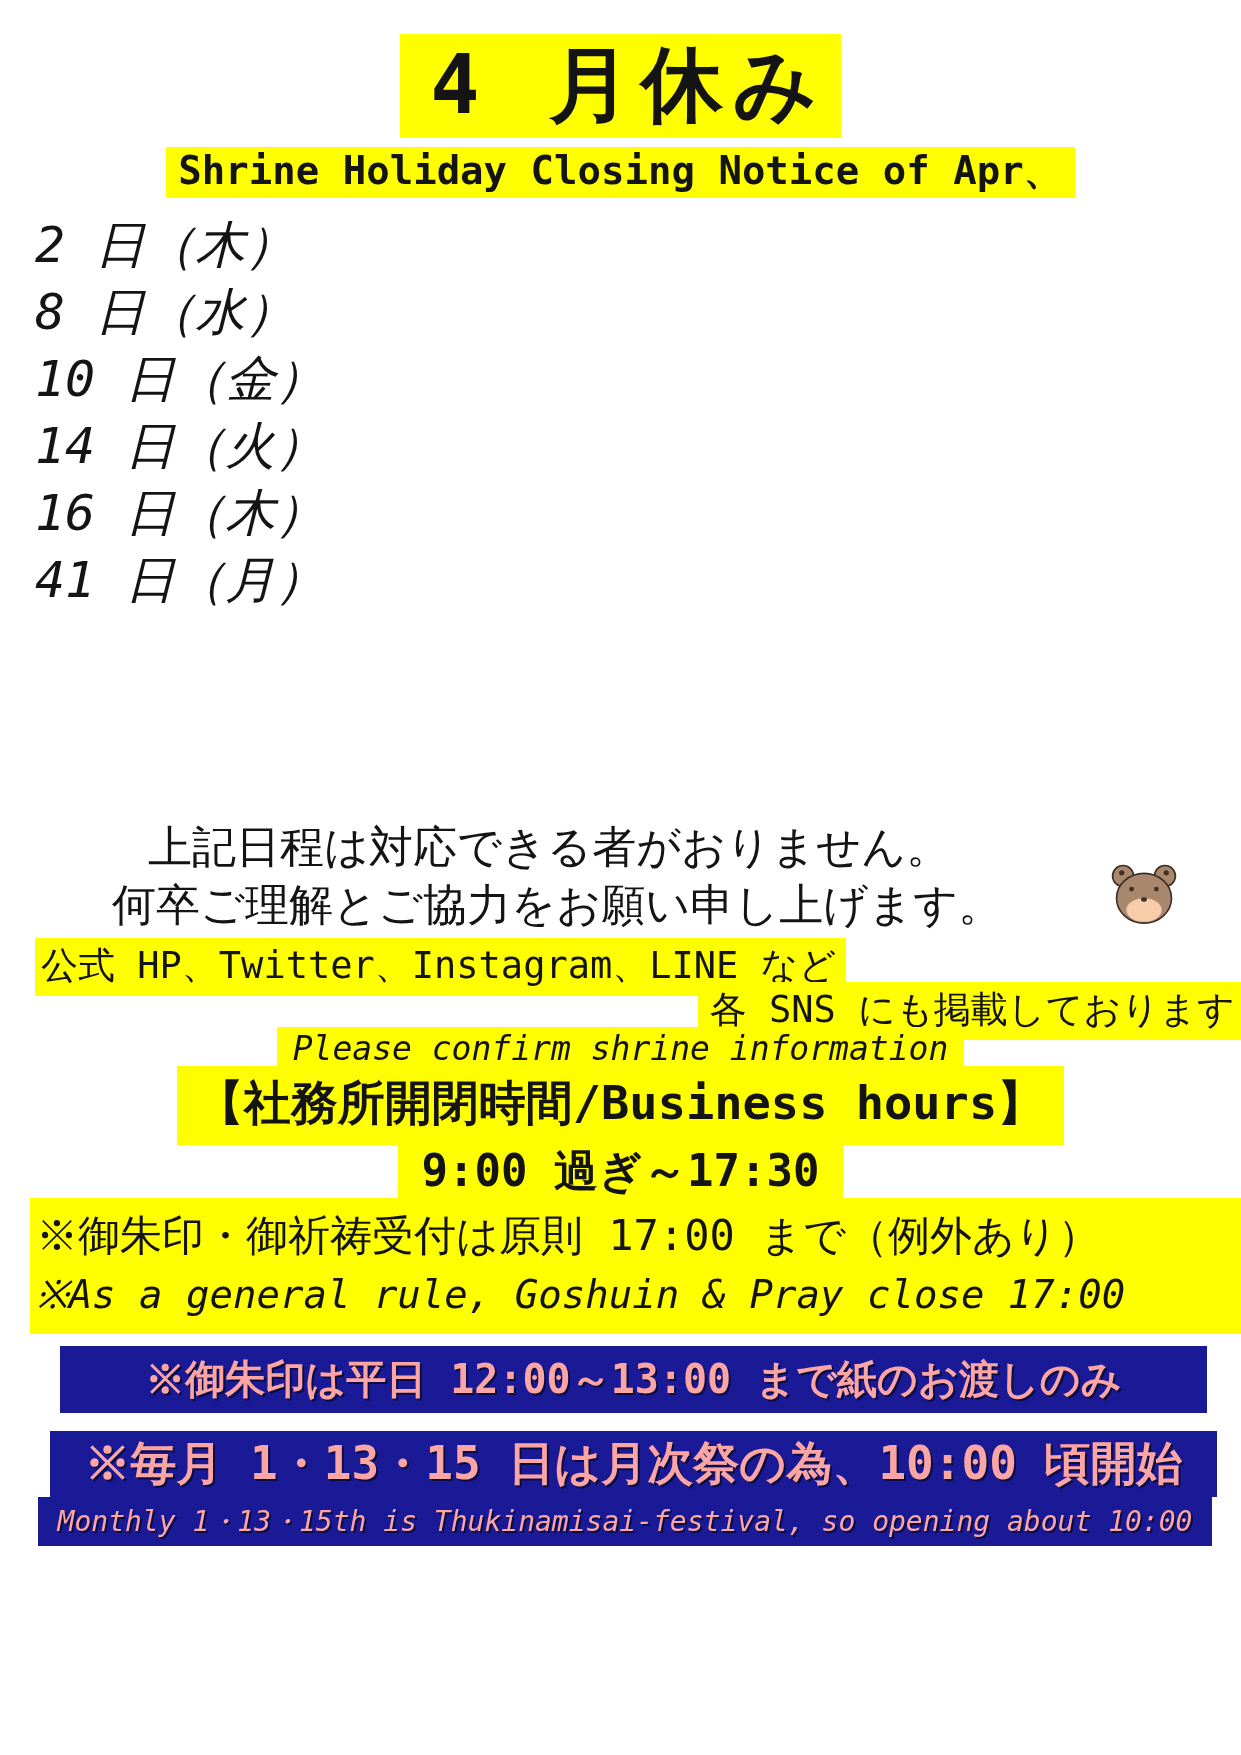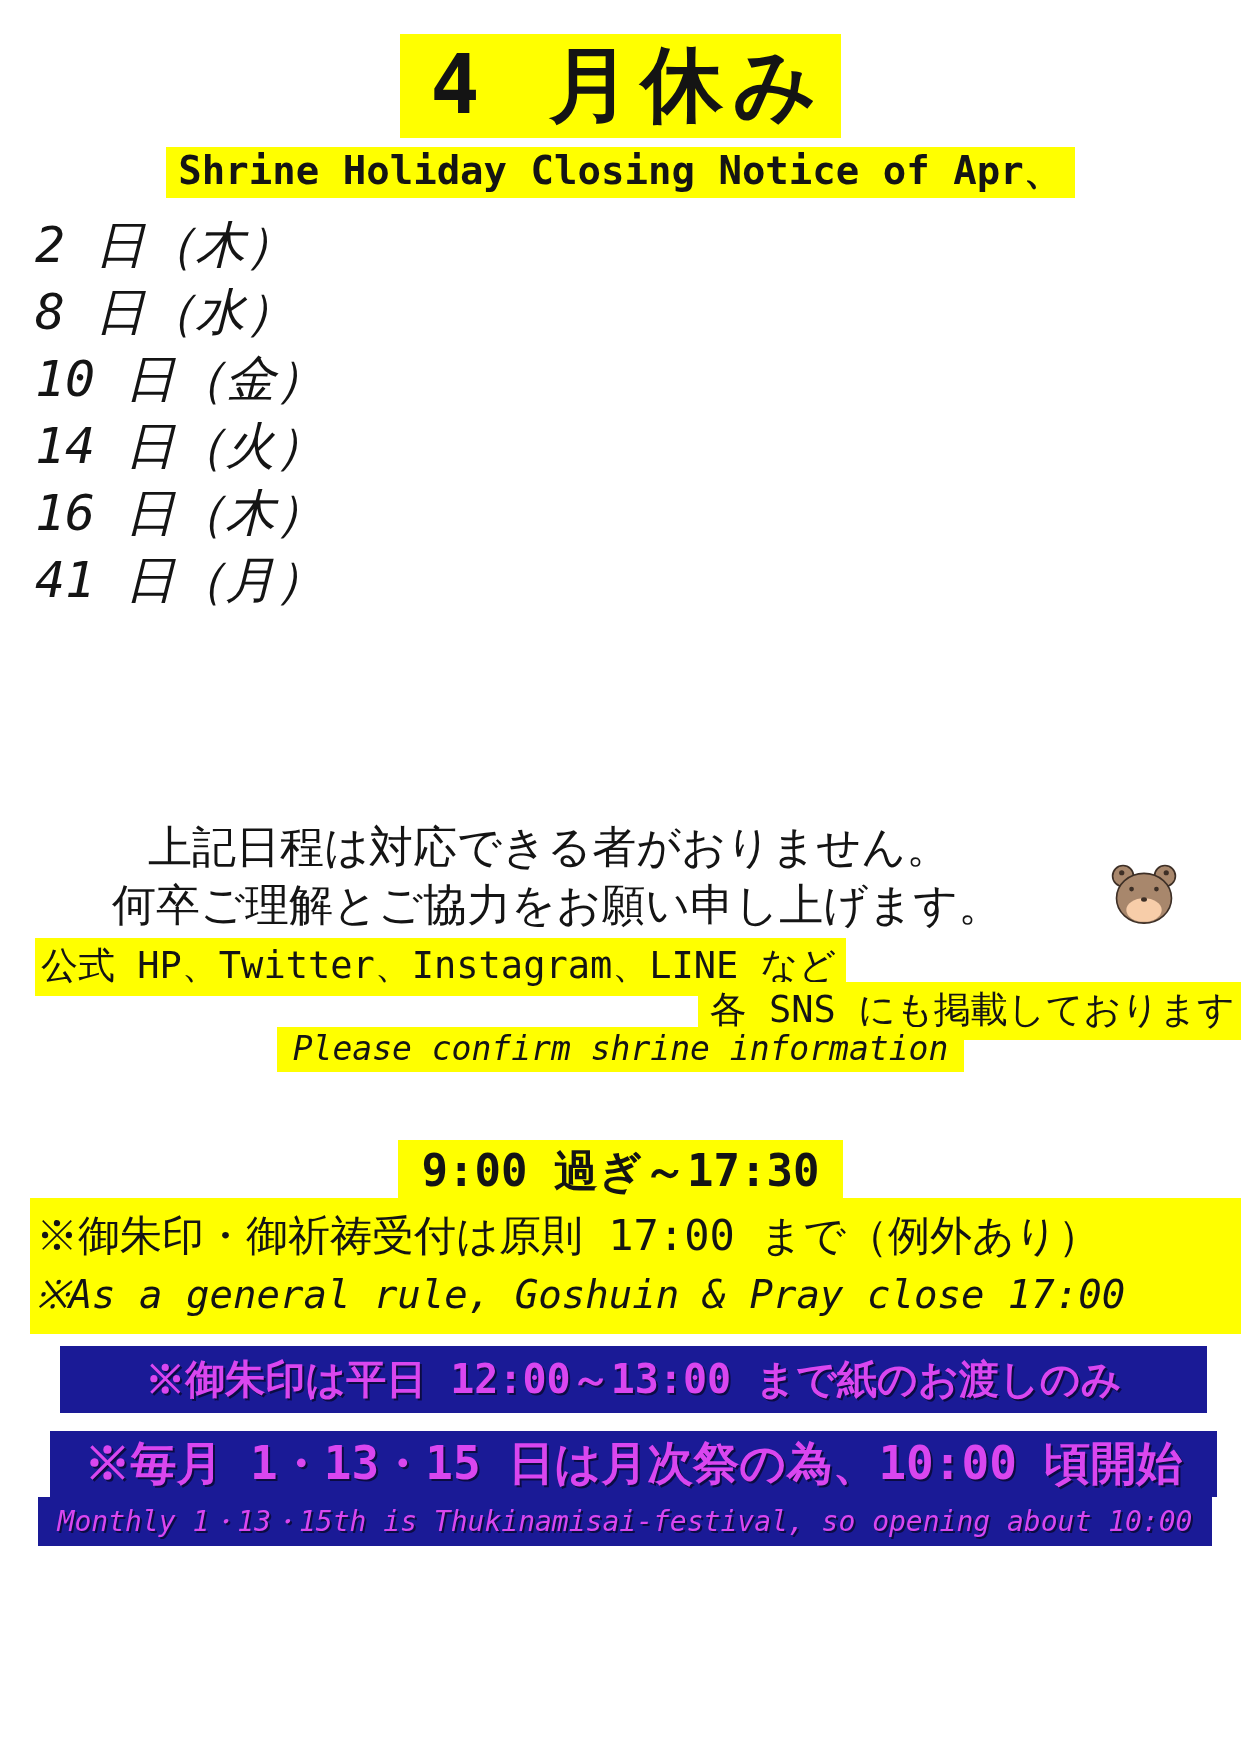--- a/index.html
+++ b/index.html
@@ -77,21 +77,21 @@
     top: 1198px; left: 30px; width: 1211px;
     background: #FFFF00;
     padding: 8px 0 10px 6px;
   }
   .goshuin-jp { font-size: 42px; line-height: 60px; white-space: nowrap; }
   .goshuin-en { font-size: 39px; font-style: italic; line-height: 58px; white-space: nowrap; }
 
   
   .band {
     background: #1A1A96;
-    color: #d946ef;
+    color: #fca5a5;
     display: flex;
     align-items: center;
     justify-content: center;
     overflow: hidden;
     text-shadow: 2px 2px 0 rgba(0,0,0,0.55);
   }
   .band-1 { top: 1346px; left: 60px; width: 1147px; height: 67px; font-size: 40px; font-weight: bold; }
   .band-2 { top: 1431px; left: 50px; width: 1167px; height: 66px; font-size: 46px; font-weight: bold; }
   .band-3 { top: 1497px; left: 38px; width: 1174px; height: 49px; font-size: 28px; font-style: italic; }
   .band span { white-space: nowrap; }
@@ -136,20 +136,23 @@
   <div class="abs sns1">
     <span class="chip">公式 HP、Twitter、Instagram、LINE など</span>
   </div>
   <div class="abs sns2">
     <span class="chip">各 SNS にも掲載しております</span>
   </div>
   <div class="abs center-row sns3">
     <span class="chip">Please confirm shrine information</span>
   </div>
 
+  <div class="abs center-row hours-head">
+    <span class="chip">【社務所開閉時間/Business hours】</span>
+  </div>
   <div class="abs center-row hours-val">
     <span class="chip">9:00 過ぎ～17:30</span>
   </div>
 
   <div class="abs goshuin-block">
     <div class="goshuin-jp">※御朱印・御祈祷受付は原則 17:00 まで（例外あり）</div>
     <div class="goshuin-en">※As a general rule, Goshuin &amp; Pray close 17:00</div>
   </div>
 
   <div class="abs band band-1">

